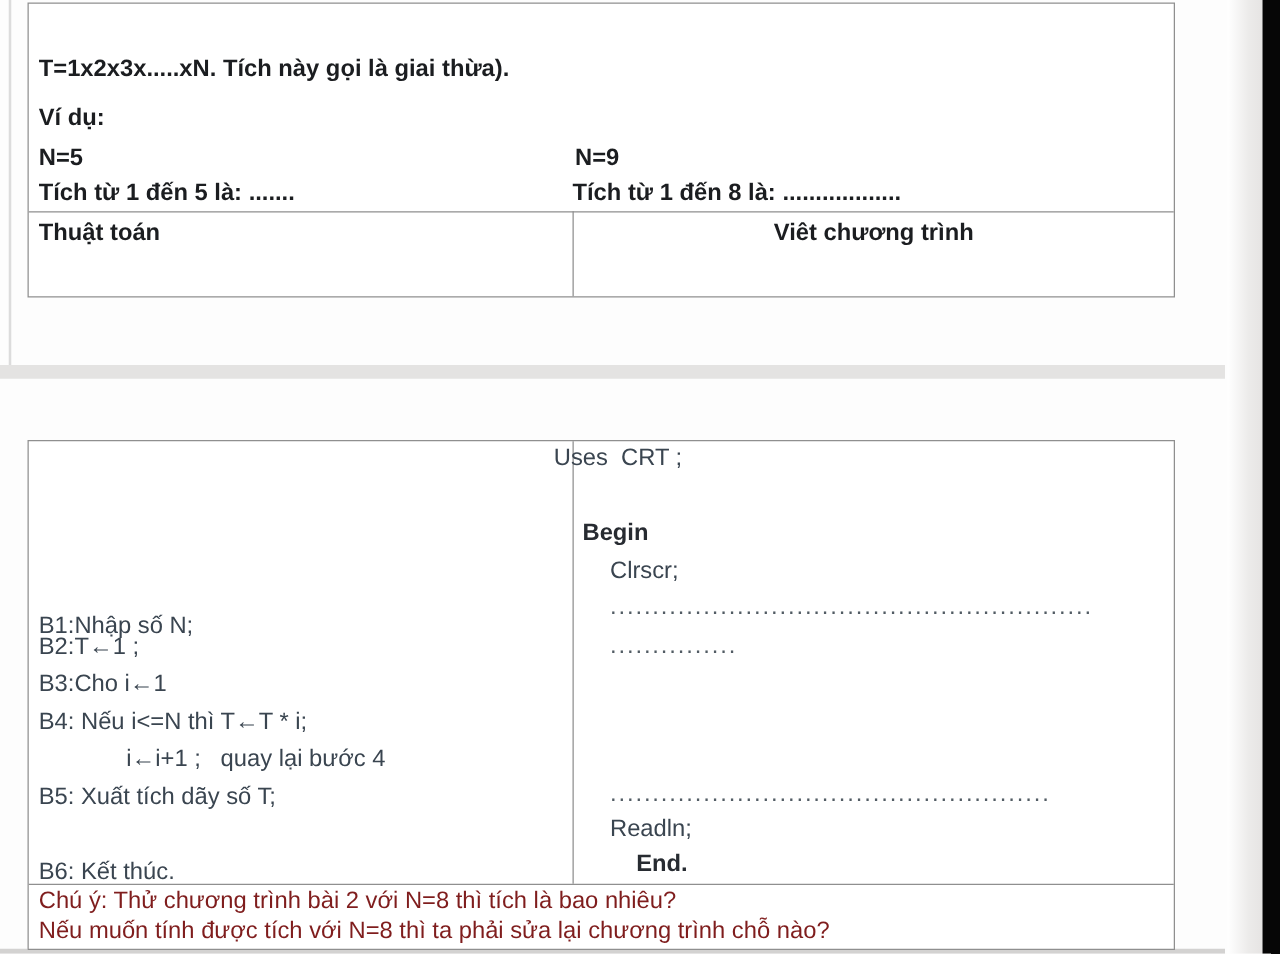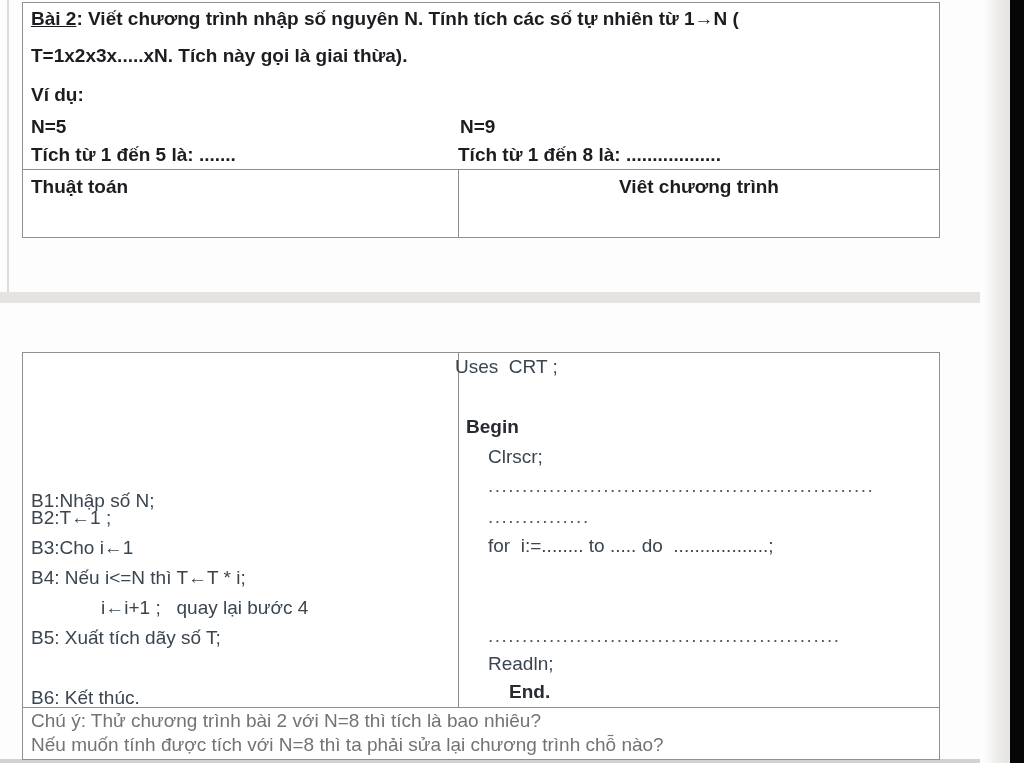--- a/index.html
+++ b/index.html
@@ -31,33 +31,32 @@
   .hdr-vline{position:absolute;left:435px;top:166px;width:1px;height:68px;background:#8f8f8f;}
   .hdr-right{position:absolute;left:436px;top:173px;width:480px;text-align:center;}
 
   
   .main-vline{position:absolute;left:435px;top:0;width:1px;height:354px;background:#8f8f8f;}
   .algo{color:#3a4550;font-weight:400;}
   .code{color:#3a4550;font-weight:400;}
   .codebold{font-weight:700;color:#272b31;text-align:right;}
   .dots{letter-spacing:1.5px;color:#525c64;}
   .note-row{position:absolute;left:0;top:354px;width:100%;height:52px;border-top:1px solid #8f8f8f;}
-  .note{color:#737373;font-weight:400;}
+  .note{color:#7f1d1d;font-weight:400;}
 </style>
 </head>
 <body>
 
 <div class="abs edge-strip"></div>
 <div class="abs black-bar"></div>
 <div class="abs left-margin-line"></div>
 <div class="abs separator-band"></div>
 <div class="abs bottom-shadow"></div>
 
 <div class="abs sheet-table top-table">
-  <div class="t-line bold" style="left:8px;top:5px;"><span class="ul">Bài 2</span><span>: Viết chương trình nhập số nguyên N. Tính tích các số tự nhiên từ 1→N (</span></div>
   <div class="t-line bold" style="left:8px;top:42px;">T=1x2x3x.....xN. Tích này gọi là giai thừa).</div>
   <div class="t-line bold" style="left:8px;top:81px;">Ví dụ:</div>
 
   <div class="t-line bold" style="left:8px;top:113px;">N=5</div>
   <div class="t-line bold" style="left:437px;top:113px;">N=9</div>
   <div class="t-line bold" style="left:8px;top:141px;">Tích từ 1 đến 5 là: .......</div>
   <div class="t-line bold" style="left:435px;top:141px;">Tích từ 1 đến 8 là: ..................</div>
 
   <div class="hdr-divider"></div>
   <div class="hdr-vline"></div>
@@ -69,26 +68,25 @@
   <div class="main-vline"></div>
 
   <div class="t-line algo" style="left:8px;top:124px;margin-top:13px;">B1:Nhập số N;</div>
   <div class="t-line algo" style="left:8px;top:154px;">B2:T←1 ;</div>
   <div class="t-line algo" style="left:8px;top:184px;">B3:Cho i←1</div>
   <div class="t-line algo" style="left:8px;top:214px;">B4: Nếu i&lt;=N thì T←T * i;</div>
   <div class="t-line algo" style="left:78px;top:244px;">i←i+1 ;   quay lại bước 4</div>
   <div class="t-line algo" style="left:8px;top:274px;">B5: Xuất tích dãy số T;</div>
   <div class="t-line algo" style="left:8px;top:334px;">B6: Kết thúc.</div>
 
-  <div class="t-line code" style="left:432px;top:3px;text-align:right;">Uses  CRT ;</div>
+  <div class="t-line code" style="left:420px;top:3px;text-align:right;">Uses  CRT ;</div>
   <div class="t-line codebold" style="left:443px;top:63px;">Begin</div>
   <div class="t-line code" style="left:465px;top:93px;">Clrscr;</div>
   <div class="t-line code dots" style="left:465px;top:122px;">.........................................................</div>
   <div class="t-line code dots" style="left:465px;top:153px;">...............</div>
-  <div class="t-line code" style="left:465px;top:182px;">for  i:=........ to ..... do  ..................;</div>
   <div class="t-line code dots" style="left:465px;top:272px;">....................................................</div>
   <div class="t-line code" style="left:465px;top:300px;">Readln;</div>
   <div class="t-line codebold" style="left:443px;top:328px;margin-left:43px;">End.</div>
 
   <div class="note-row">
     <div class="t-line note" style="left:8px;top:2px;">Chú ý: Thử chương trình bài 2 với N=8 thì tích là bao nhiêu?</div>
     <div class="t-line note" style="left:8px;top:26px;">Nếu muốn tính được tích với N=8 thì ta phải sửa lại chương trình chỗ nào?</div>
   </div>
 </div>
 

